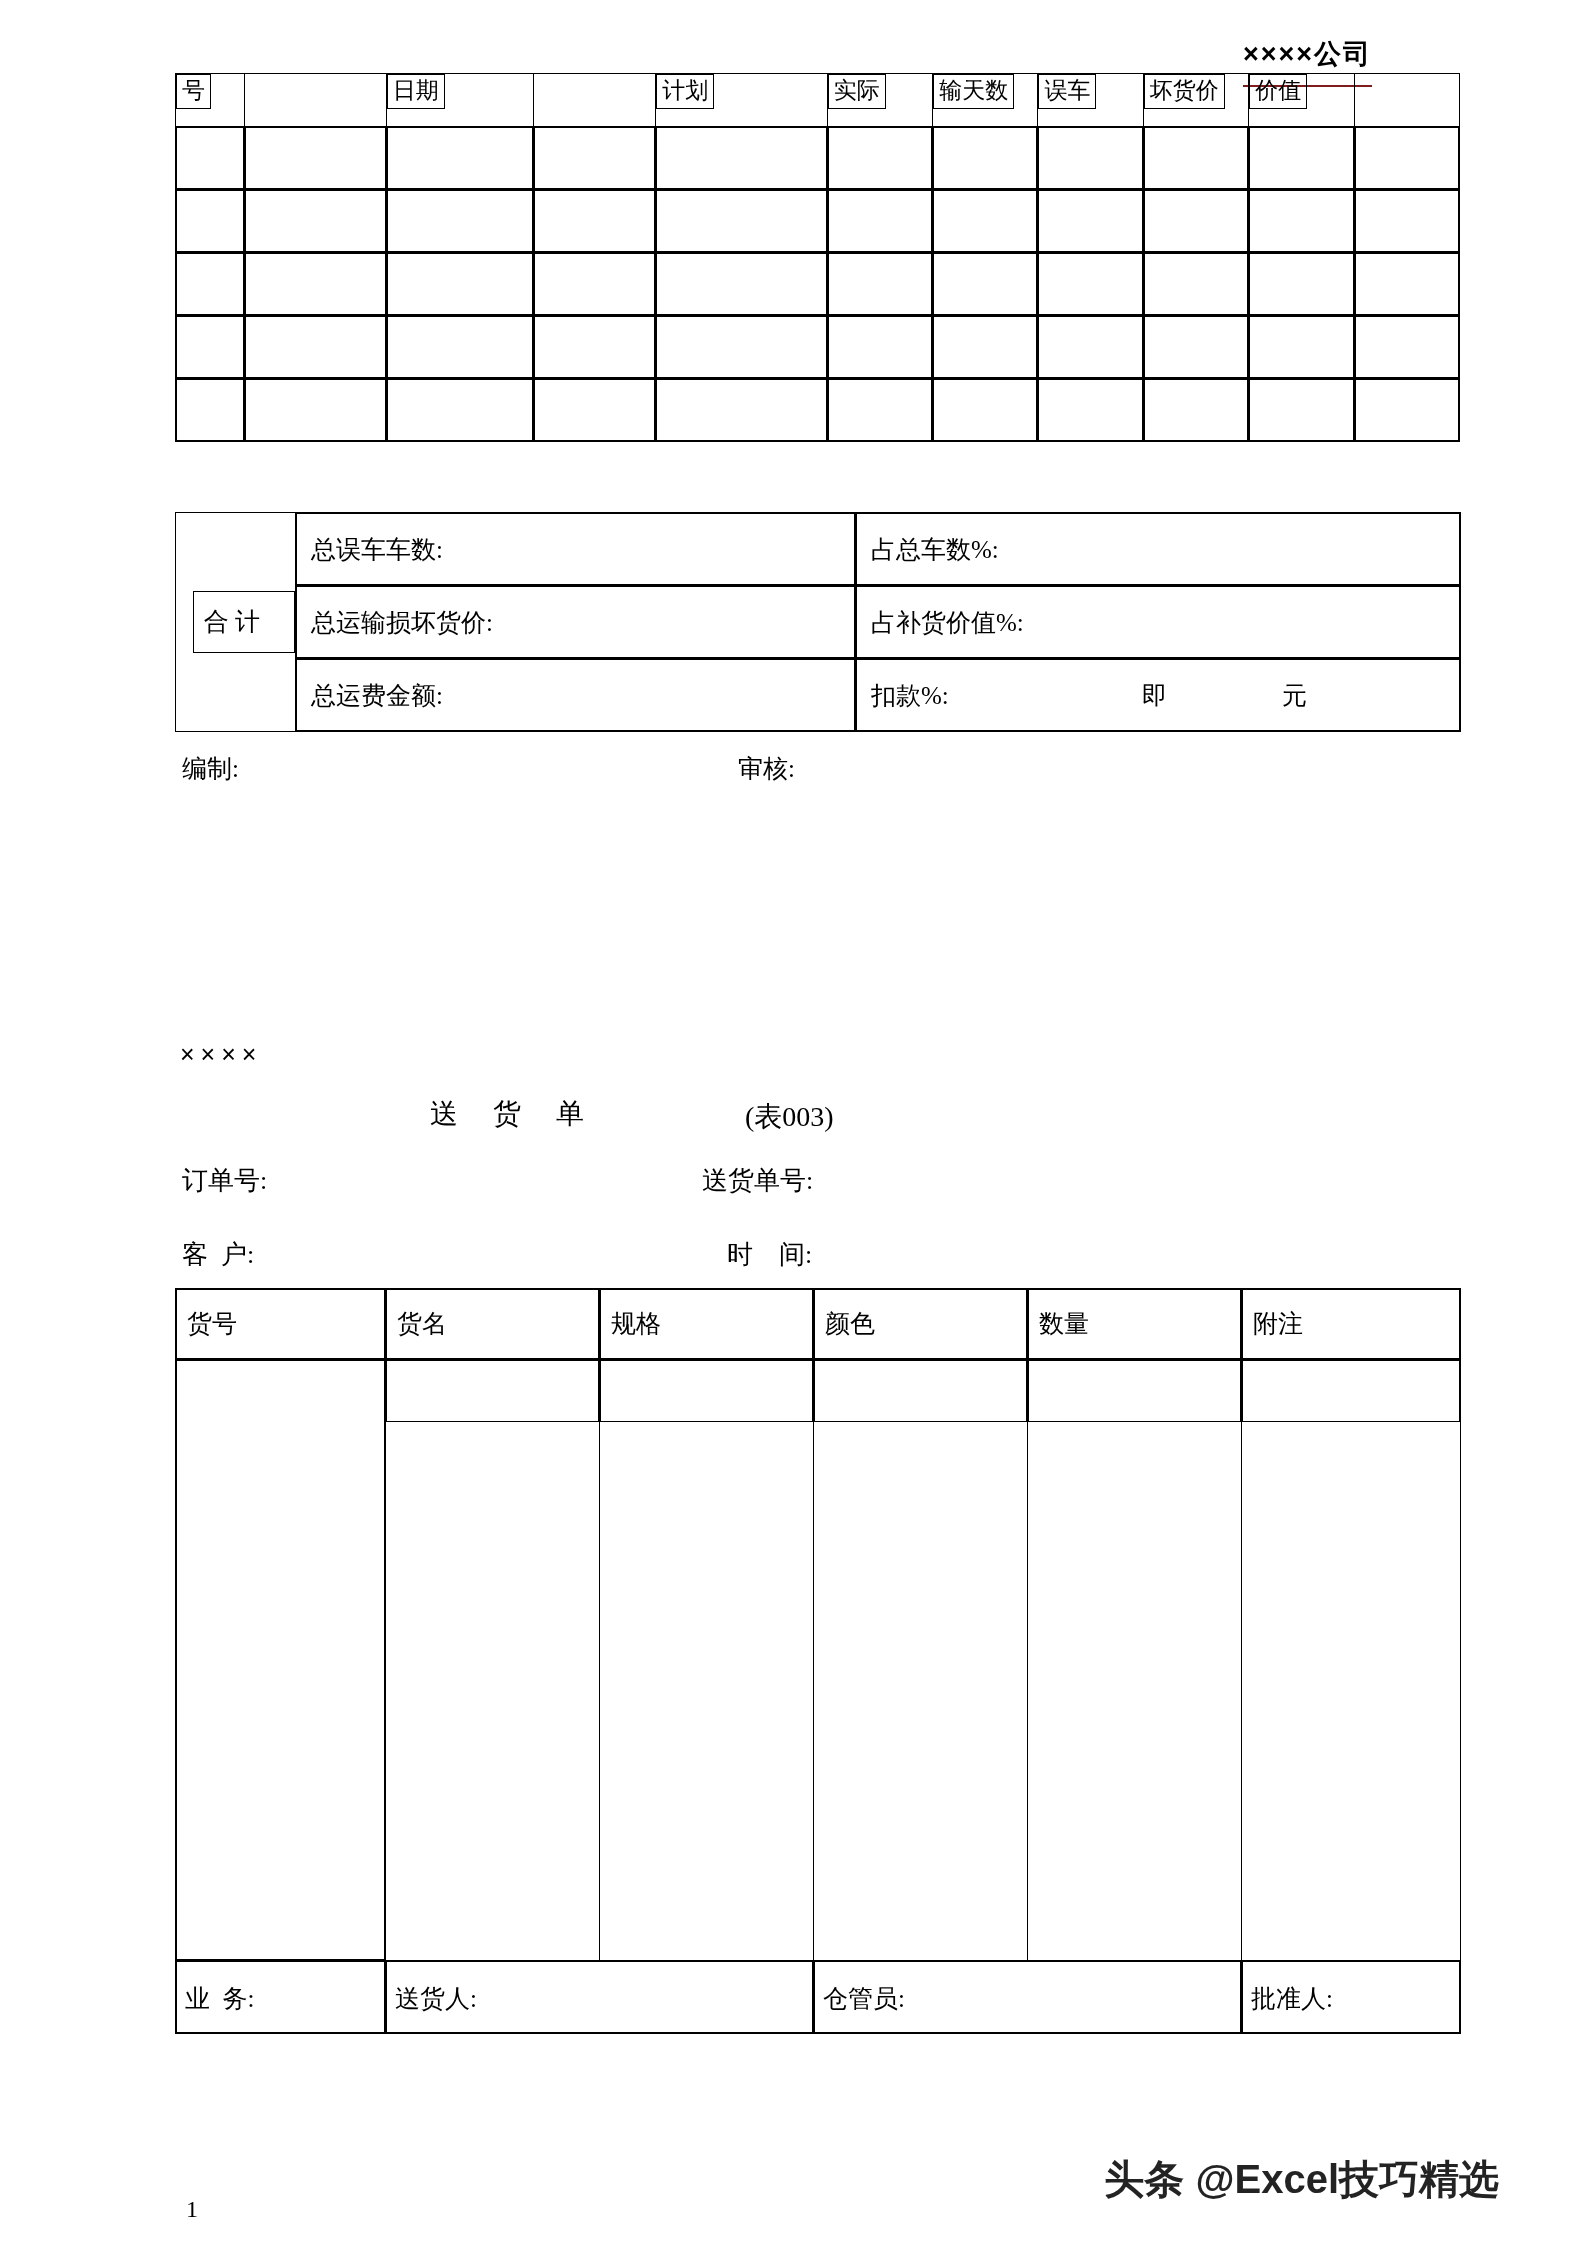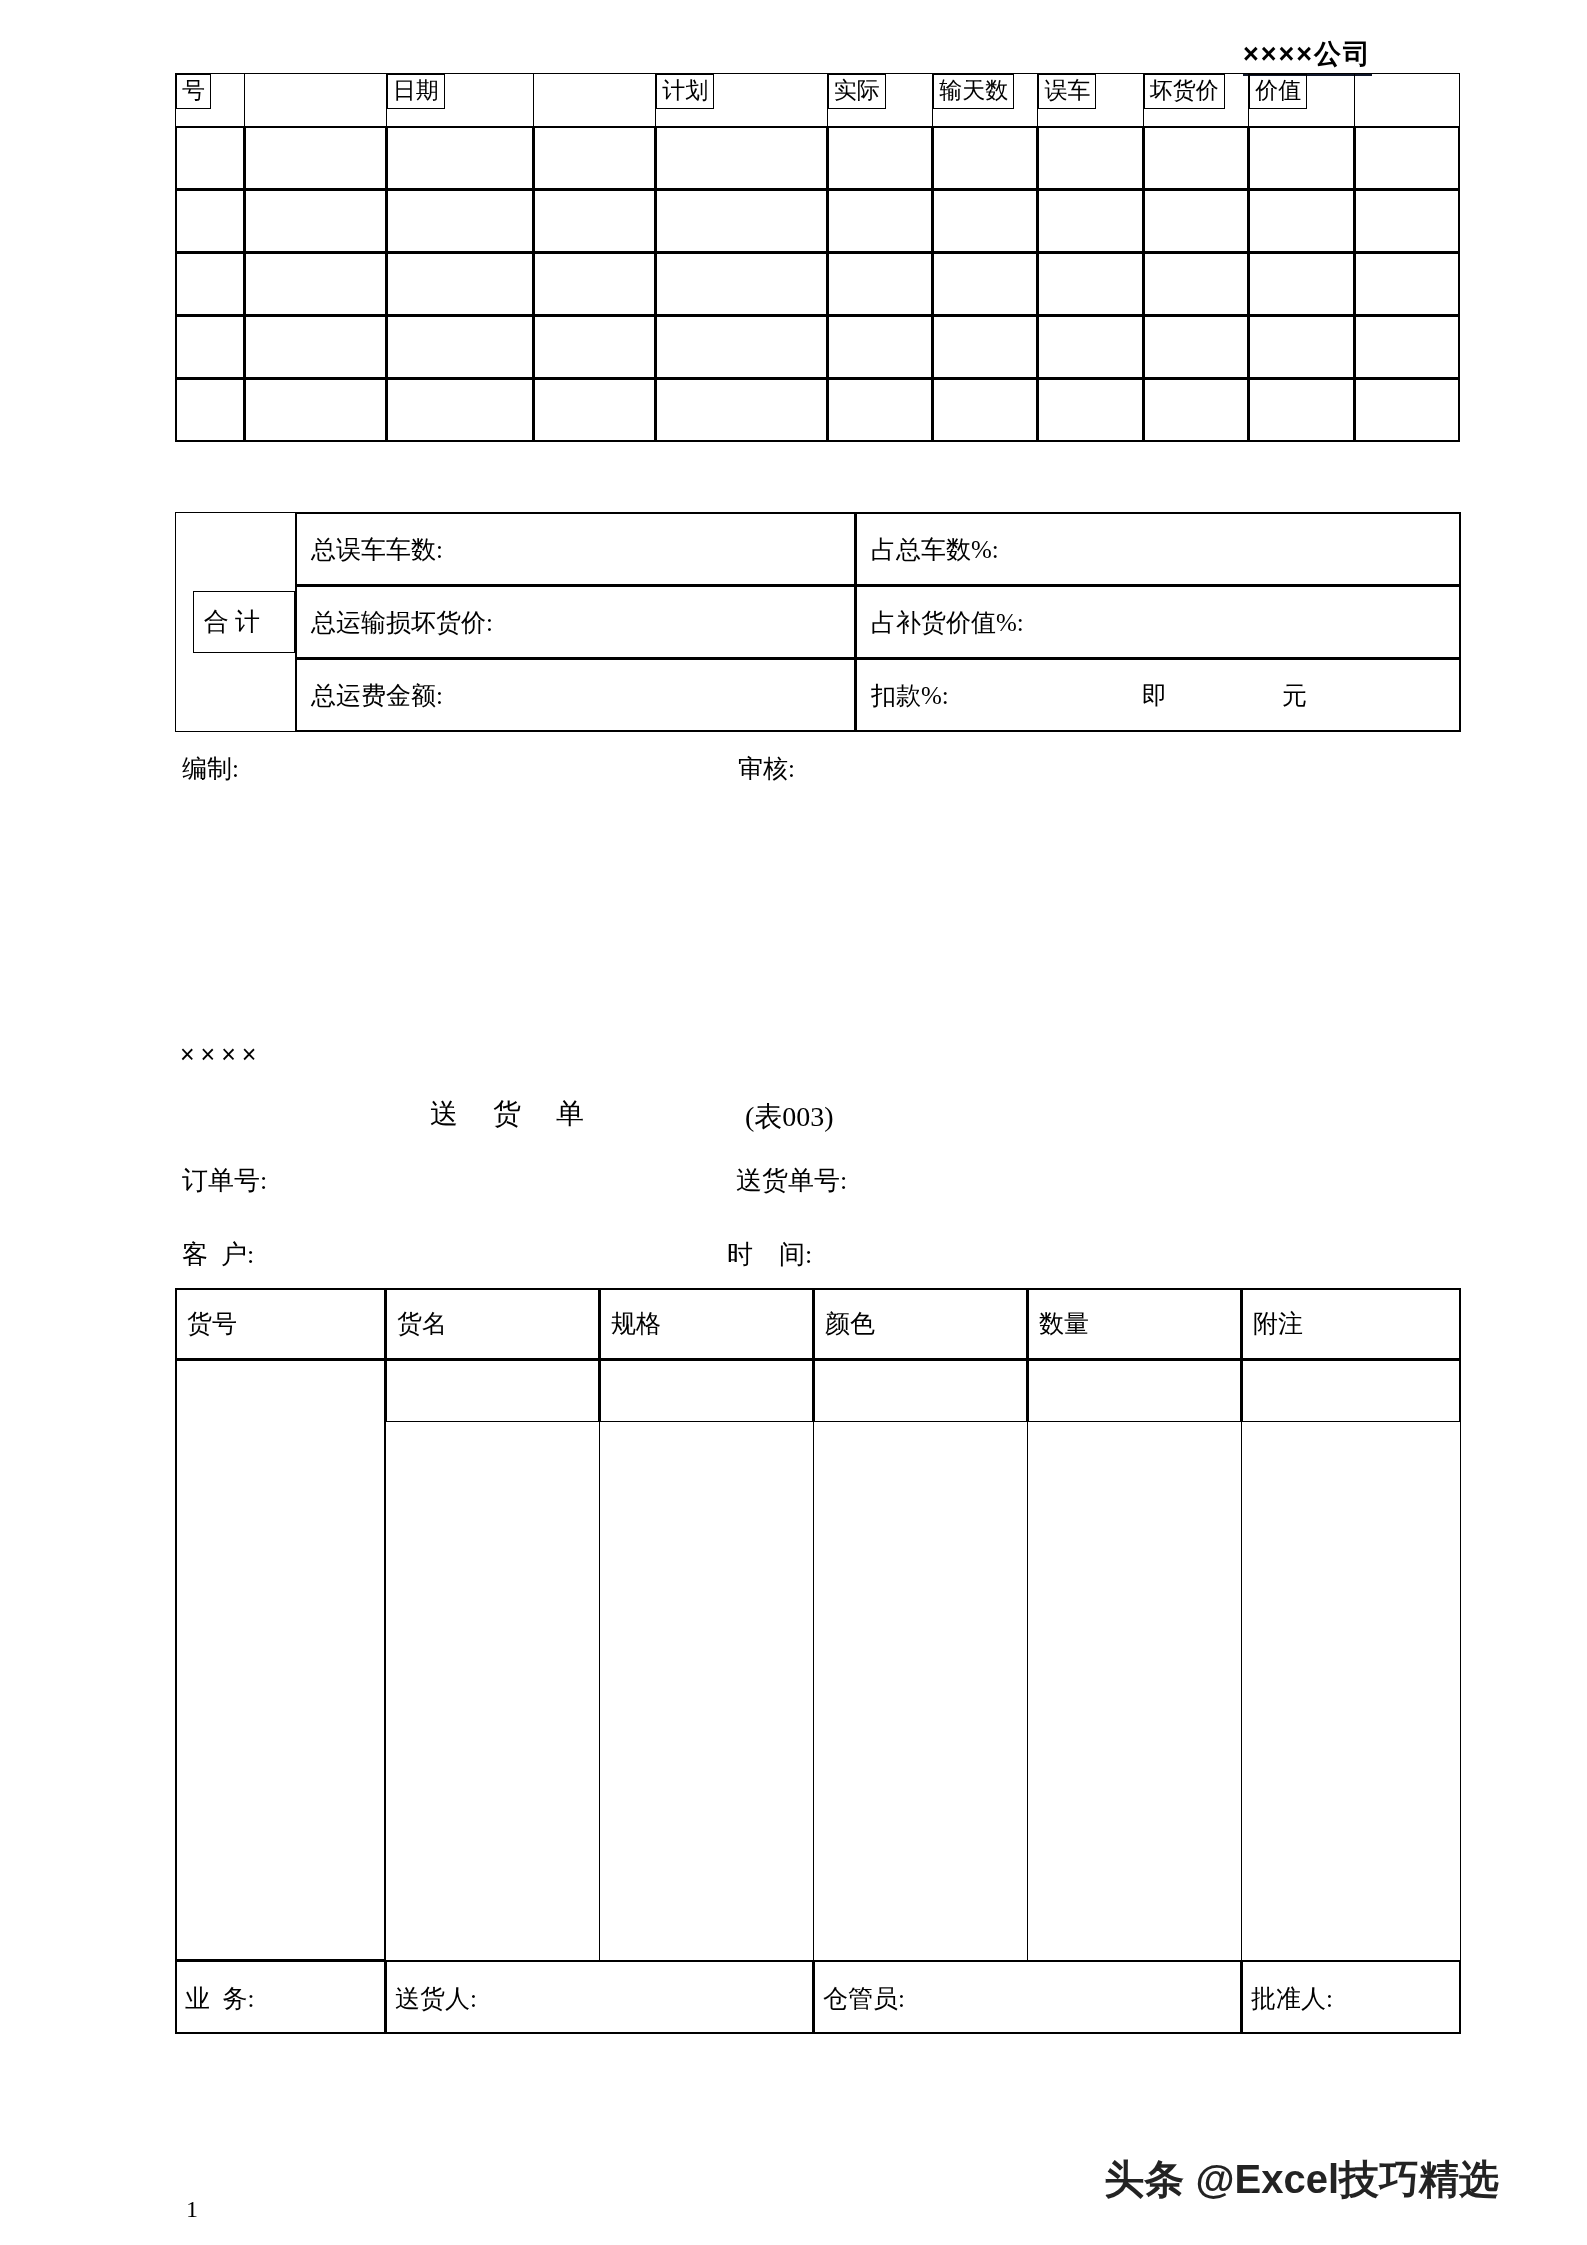--- a/index.html
+++ b/index.html
@@ -20,22 +20,22 @@
   }
 
   
   .company-name {
     position: absolute;
     left: 1243px;
     top: 36px;
     font-size: 27px;
     font-weight: bold;
     letter-spacing: 2px;
-    border-bottom: 2px solid #0f172a;
-    padding-bottom: 2px;
+    border-bottom: 2px solid #7f1d1d;
+    padding-bottom: 13px;
     font-family: "Liberation Sans", "DejaVu Sans", sans-serif;
   }
 
   .t1 {
     position: absolute;
     left: 175px;
     top: 73px;
     width: 1285px;
     border-collapse: collapse;
     table-layout: fixed;
@@ -459,21 +459,21 @@
   </table>
 
   <div class="signline" style="left:182px; top:752px;">编制:</div>
   <div class="signline" style="left:738px; top:752px;">审核:</div>
 
   <div class="xxxx-mark">××××</div>
   <div class="dn-title">送 货 单</div>
   <div class="dn-formno">(表003)</div>
 
   <div class="fieldline" style="left:182px; top:1163px;">订单号:</div>
-  <div class="fieldline" style="left:736px; top:1163px;">送货单号:</div>
+  <div class="fieldline" style="left:702px; top:1163px;">送货单号:</div>
   <div class="fieldline" style="left:182px; top:1237px;">客  户:</div>
   <div class="fieldline" style="left:727px; top:1237px;">时    间:</div>
 
   <table class="t3">
     <colgroup>
       <col style="width:210px">
         <col style="width:214px">
         <col style="width:214px">
       <col style="width:214px">
         <col style="width:214px">

